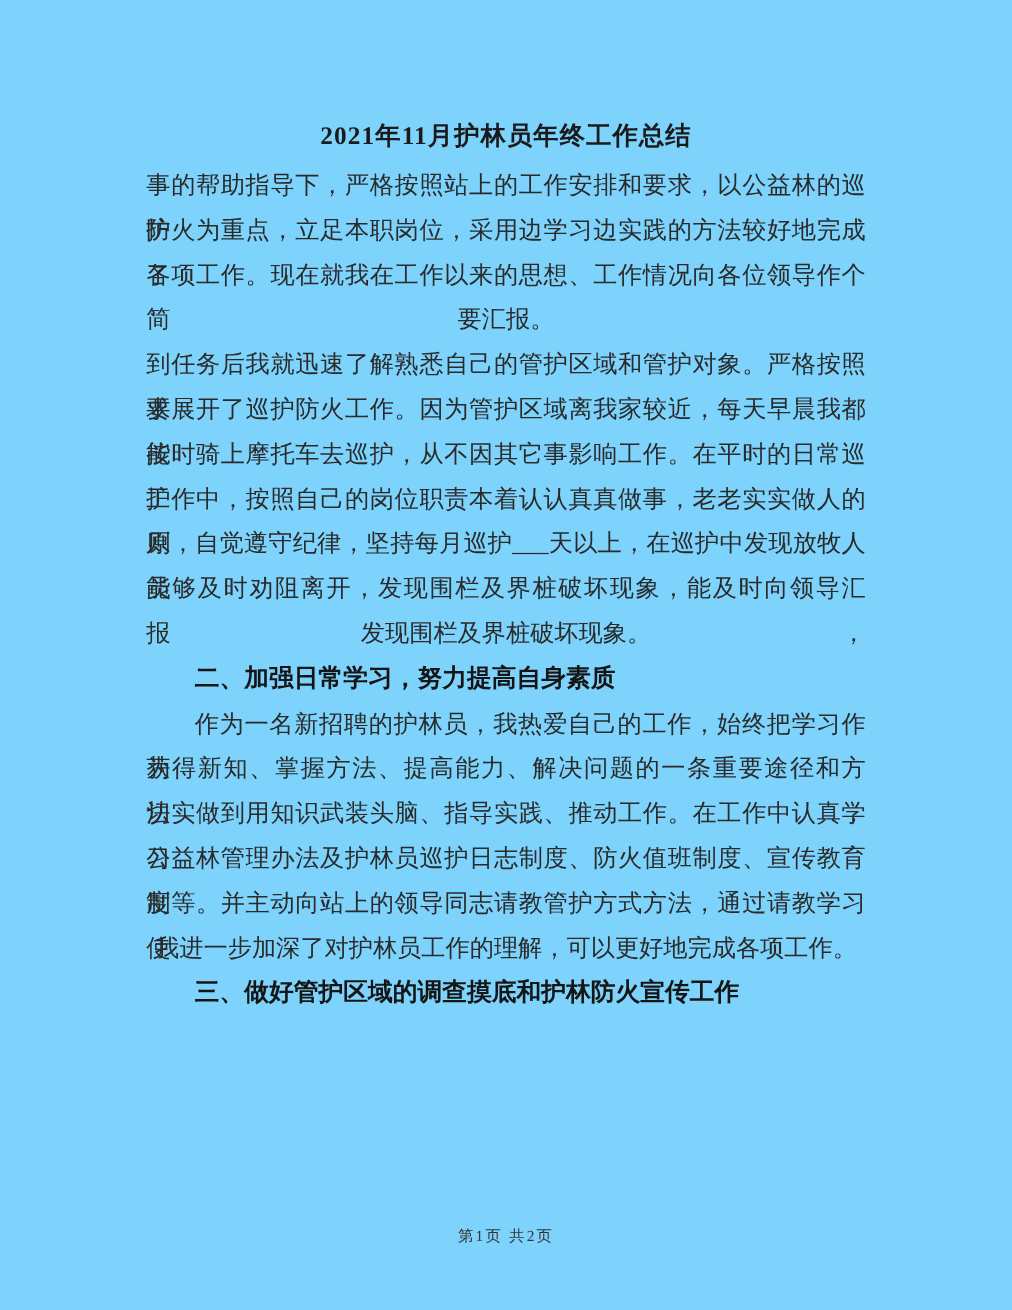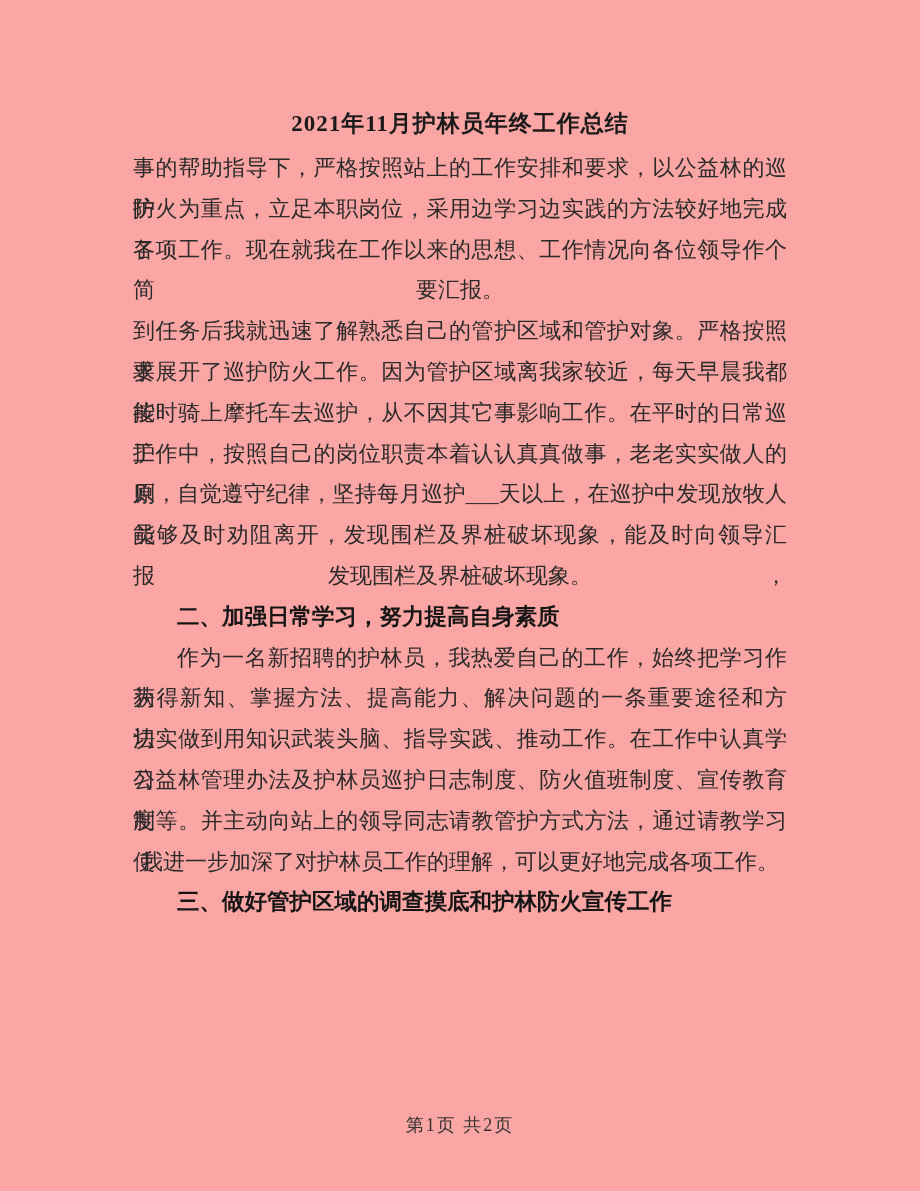--- a/index.html
+++ b/index.html
@@ -1,21 +1,21 @@
 <!DOCTYPE html>
 <html lang="zh"><head>
 <meta charset="utf-8">
 <style>
   * { margin: 0; padding: 0; box-sizing: border-box; }
   html, body { background: #ffffff; }
   .page {
     position: relative;
     width: 920px;
     height: 1191px;
-    background: #fca5a5;
+    background: #7dd3fc;
     font-family: "Liberation Serif", "DejaVu Serif", serif;
     color: #262626;
     overflow: hidden;
   }
   .doc-title {
     position: absolute;
     top: 103px;
     left: 133px;
     width: 654px;
     height: 42px;
@@ -53,21 +53,21 @@
     font-size: 22.5px;
   }
   .doc-footer {
     position: absolute;
     top: 1105px;
     left: 0;
     width: 920px;
     height: 40px;
     line-height: 40px;
     text-align: center;
-    font-size: 18px;
+    font-size: 14px;
     color: #333333;
     letter-spacing: 2px;
   }
 </style>
 </head>
 <body>
 
 <div class="page">
   <div class="doc-title">2021年11月护林员年终工作总结</div>
 

